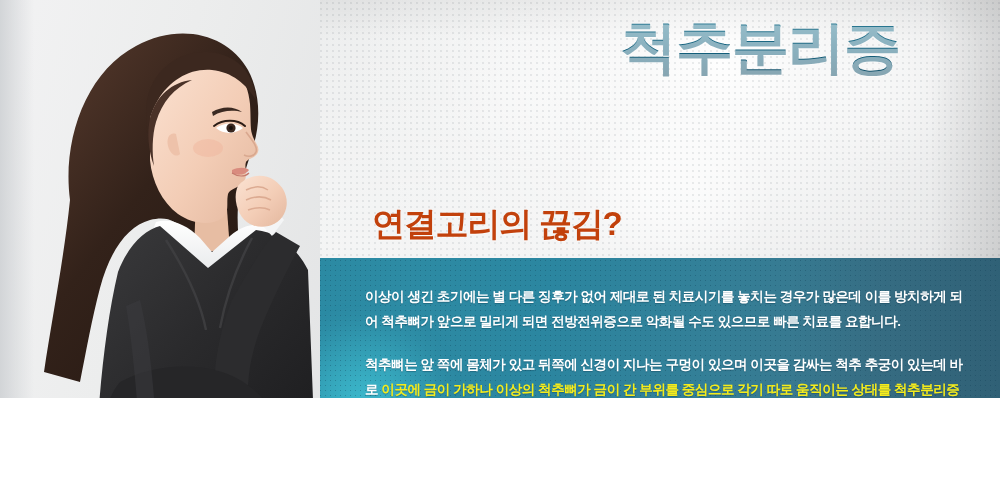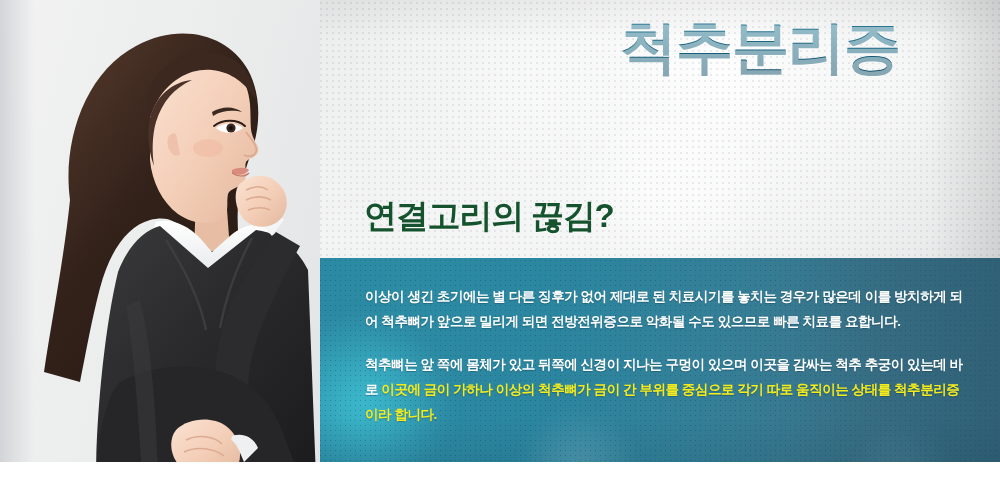--- a/index.html
+++ b/index.html
@@ -3,21 +3,21 @@
 <meta charset="utf-8">
 <style>
   html, body {
     margin: 0;
     padding: 0;
     background: #ffffff;
   }
   .banner {
     position: relative;
     width: 1000px;
-    height: 462px;
+    height: 398px;
     overflow: hidden;
     font-family: "Liberation Sans", "DejaVu Sans", sans-serif;
     background: #e8e9e9;
   }
 
   
   .bg-base {
     position: absolute;
     inset: 0;
     background:
@@ -86,23 +86,23 @@
     text-shadow: 0 0 2px rgba(160,170,178,0.45);
   }
 
   
   .headline {
     position: absolute;
     left: 364px;
     top: 194px;
     font-size: 33px;
     font-weight: 700;
-    color: #14532d;
+    color: #c2410c;
     letter-spacing: -1.2px;
-    margin: 0;
+    margin: 8px;
     text-shadow: 0 1px 0 rgba(255,255,255,0.55);
   }
 
   
   .teal-panel {
     position: absolute;
     left: 308px;
     top: 258px;
     width: 692px;
     height: 220px;

